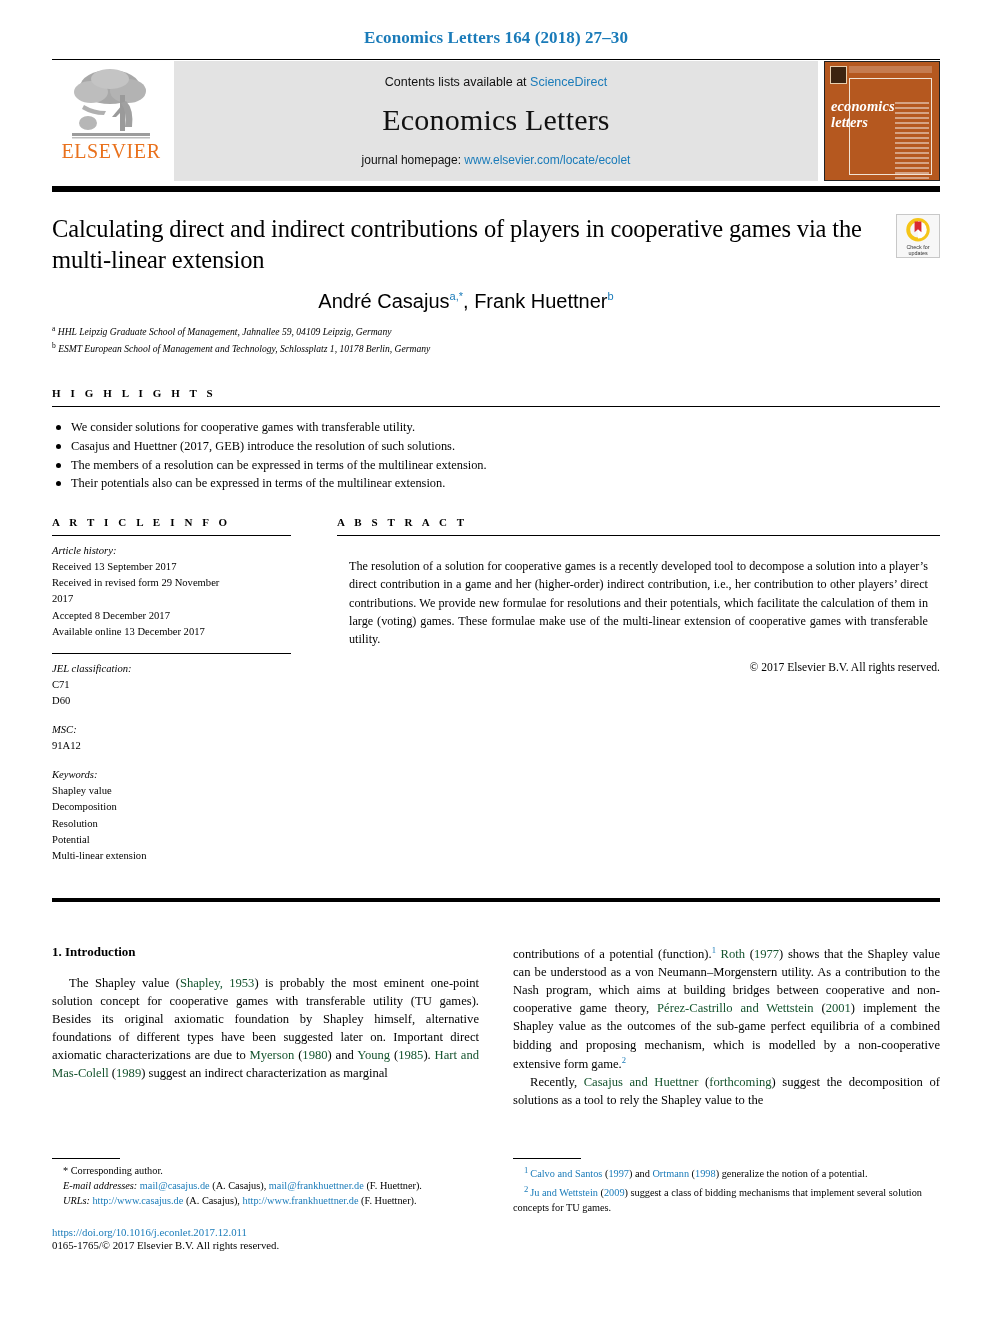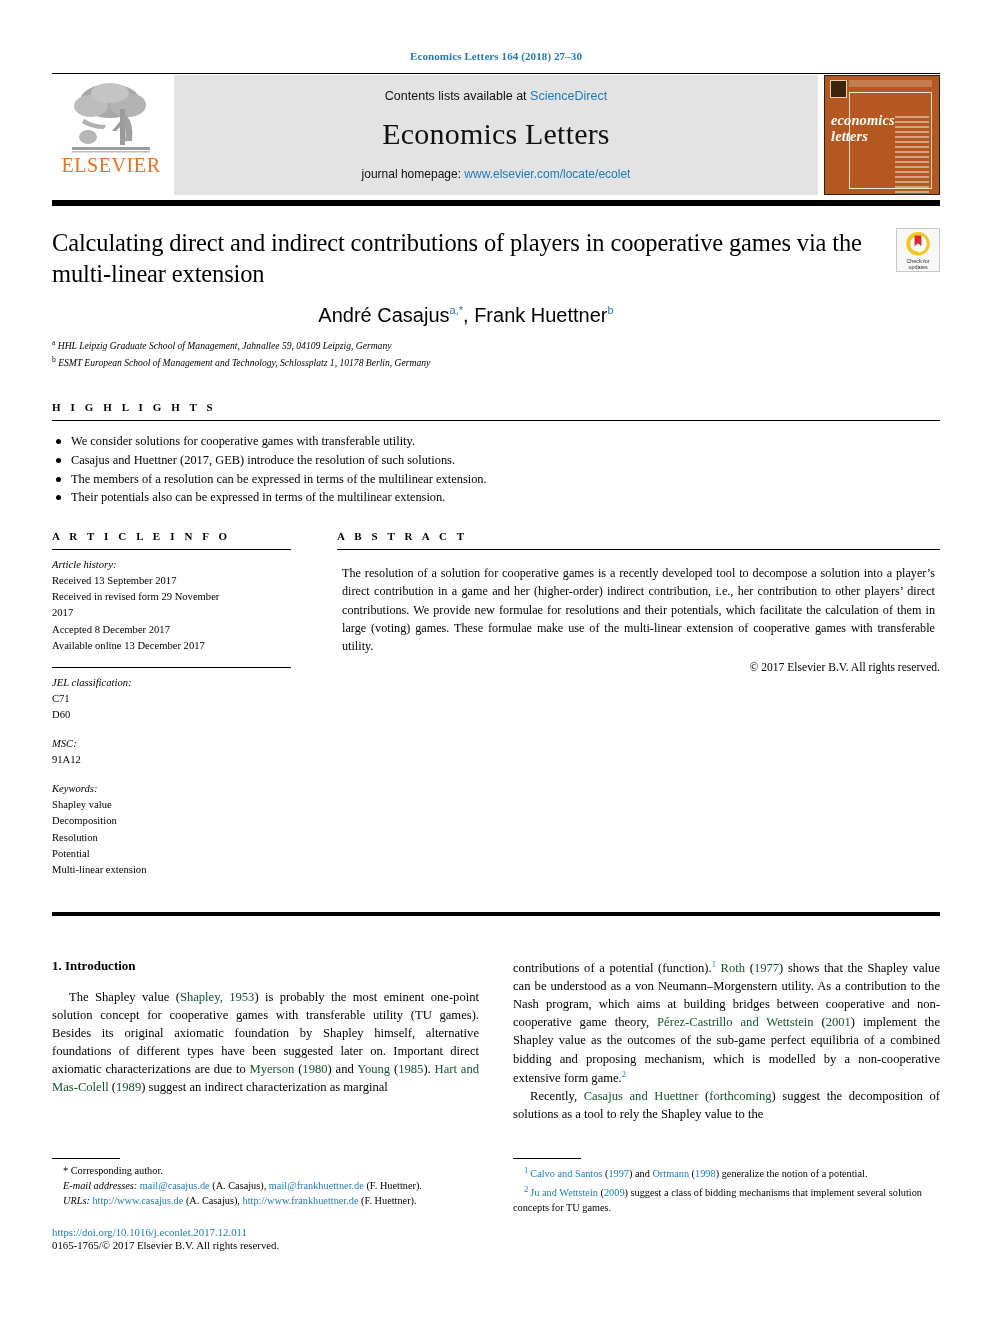--- a/index.html
+++ b/index.html
@@ -22,23 +22,23 @@
     box-sizing: border-box;
     padding: 0 52px;
   }
 
   
   .running-head {
     text-align: center;
     color: #1a7bb9;
     font-family: "Liberation Serif", serif;
     font-weight: bold;
-    font-size: 11px;
+    font-size: 17px;
     letter-spacing: .1px;
-    padding-top: 50px;
+    padding-top: 28px;
   }
 
   
   .rule-thin {
     border-top: 1.6px solid #000;
     margin-top: 11px;
   }
   .masthead {
     display: flex;
     align-items: stretch;
@@ -239,21 +239,21 @@
   .info-body { font-family: "Liberation Serif", serif; font-size: 10.6px; line-height: 1.52; }
   .info-label { font-style: italic; }
   .info-group { padding: 7px 0 6px 0; }
   .abs-rule { border-top: 1.3px solid #000; margin-top: 7px; }
   .abs-text {
     font-family: "Liberation Serif", serif;
     font-size: 12.2px;
     line-height: 1.5;
     text-align: justify;
     padding-top: 9px;
-    margin: 5px;
+    margin: 12px;
   }
   .abs-copy {
     font-family: "Liberation Serif", serif;
     font-size: 11.6px;
     text-align: right;
     margin-top: 4px;
   }
 
   
   .body-rule { border-top: 4px solid #000; margin-top: 28px; }

